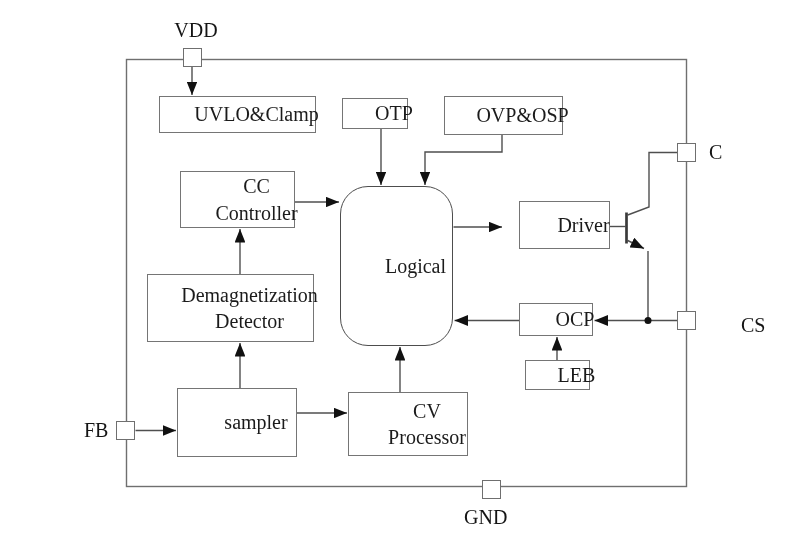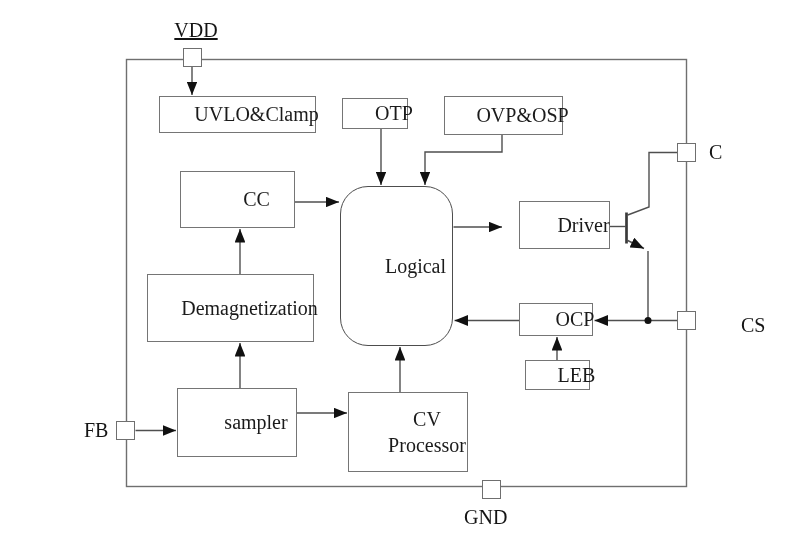--- a/index.html
+++ b/index.html
@@ -88,56 +88,58 @@
   <div class="blk" style="left:342px;top:98px;width:66px;height:31px;">
     <span>OTP</span>
   </div>
 
   <div class="blk" style="left:444px;top:96px;width:119px;height:39px;">
     <span>OVP&amp;OSP</span>
   </div>
 
   <div class="blk" style="left:180px;top:171px;width:115px;height:57px;">
     <span>CC</span>
+    <span>Controller</span>
   </div>
 
   <div class="blk dark" style="left:340px;top:186px;width:113px;height:160px;border-radius:28px;">
     <span>Logical</span>
   </div>
 
   <div class="blk" style="left:503px;top:201px;width:91px;height:48px;margin-left:16px;">
     <span>Driver</span>
   </div>
 
   <div class="blk" style="left:147px;top:274px;width:167px;height:68px;">
     <span>Demagnetization</span>
+    <span>Detector</span>
   </div>
 
   <div class="blk" style="left:519px;top:303px;width:74px;height:33px;">
     <span>OCP</span>
   </div>
 
   <div class="blk" style="left:525px;top:360px;width:65px;height:30px;">
     <span>LEB</span>
   </div>
 
   <div class="blk" style="left:177px;top:388px;width:120px;height:69px;">
     <span>sampler</span>
   </div>
 
-  <div class="blk" style="left:348px;top:392px;width:120px;height:80px;">
+  <div class="blk" style="left:348px;top:392px;width:120px;height:64px;">
     <span>CV</span>
     <span>Processor</span>
   </div>
 
   <div class="pin" style="left:183px;top:48px;"></div>
   <div class="pin" style="left:677px;top:143px;"></div>
   <div class="pin" style="left:677px;top:311px;"></div>
   <div class="pin" style="left:116px;top:421px;"></div>
   <div class="pin" style="left:482px;top:480px;"></div>
 
-  <div class="plabel" style="left:172px;top:19px;width:48px;text-align:center;text-decoration:underline;">VDD</div>
+  <div class="plabel" style="left:172px;top:19px;width:48px;text-align:center;">VDD</div>
   <div class="plabel" style="left:709px;top:141px;">C</div>
   <div class="plabel" style="left:705px;top:314px;margin-left:36px;">CS</div>
   <div class="plabel" style="left:84px;top:419px;width:28px;">FB</div>
   <div class="plabel" style="left:464px;top:506px;width:55px;text-align:left;">GND</div>
 
 </div>
 
 </body></html>

